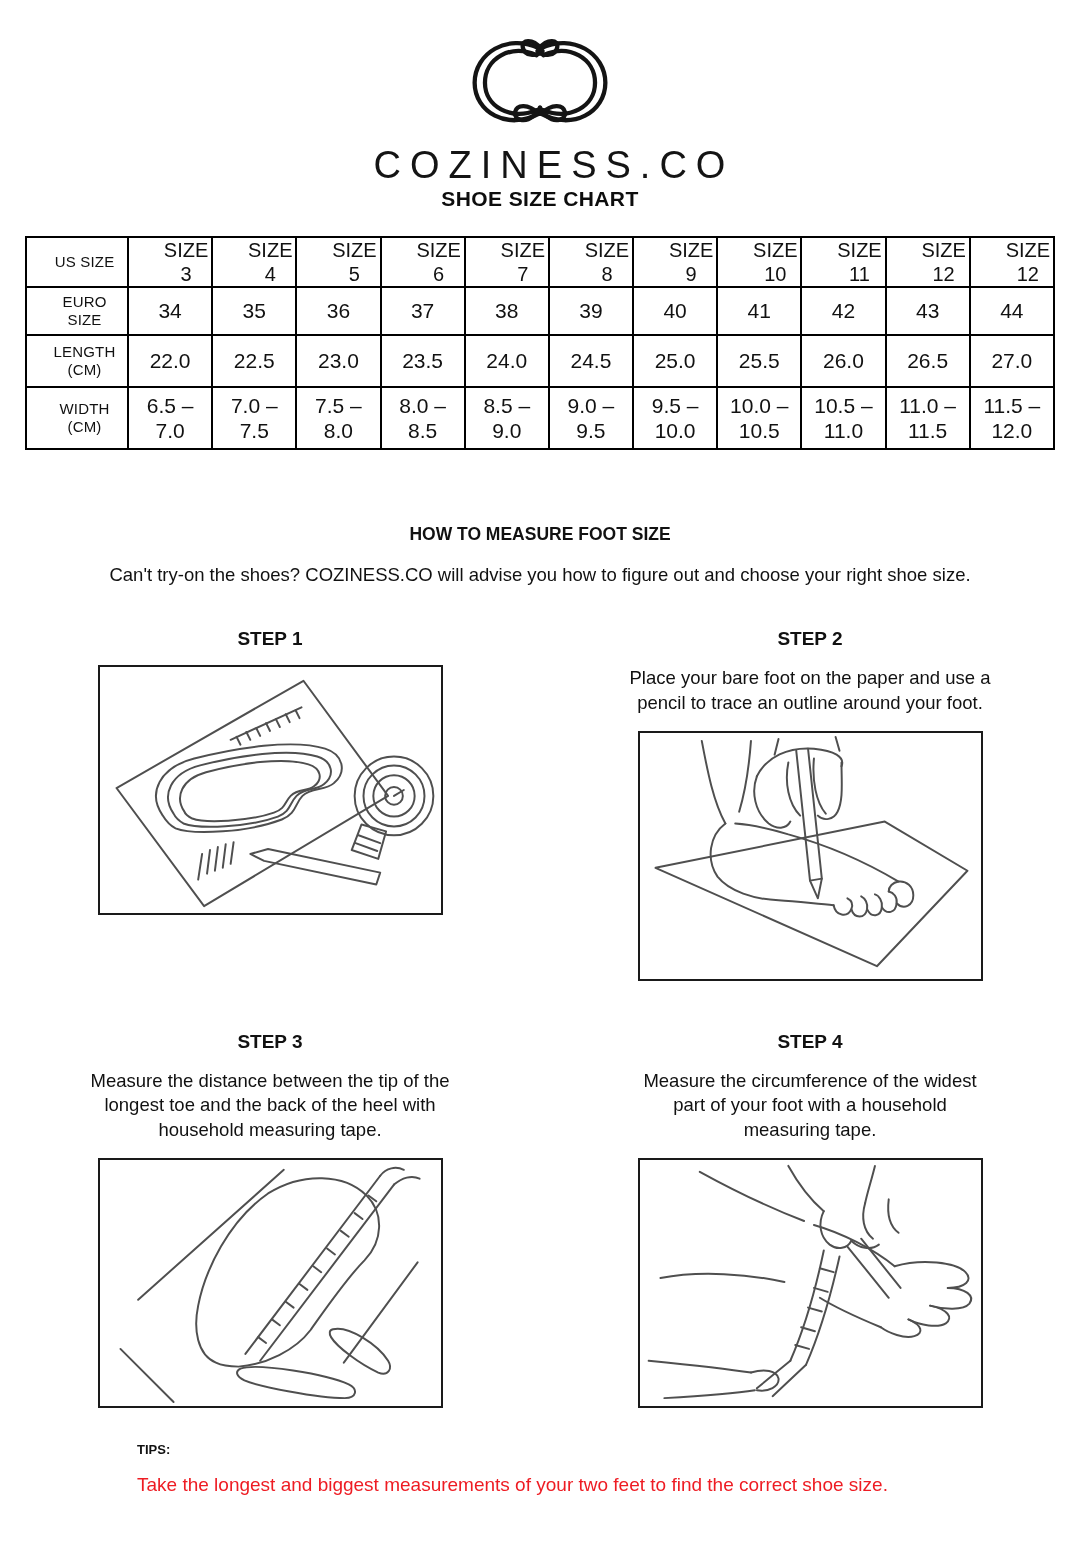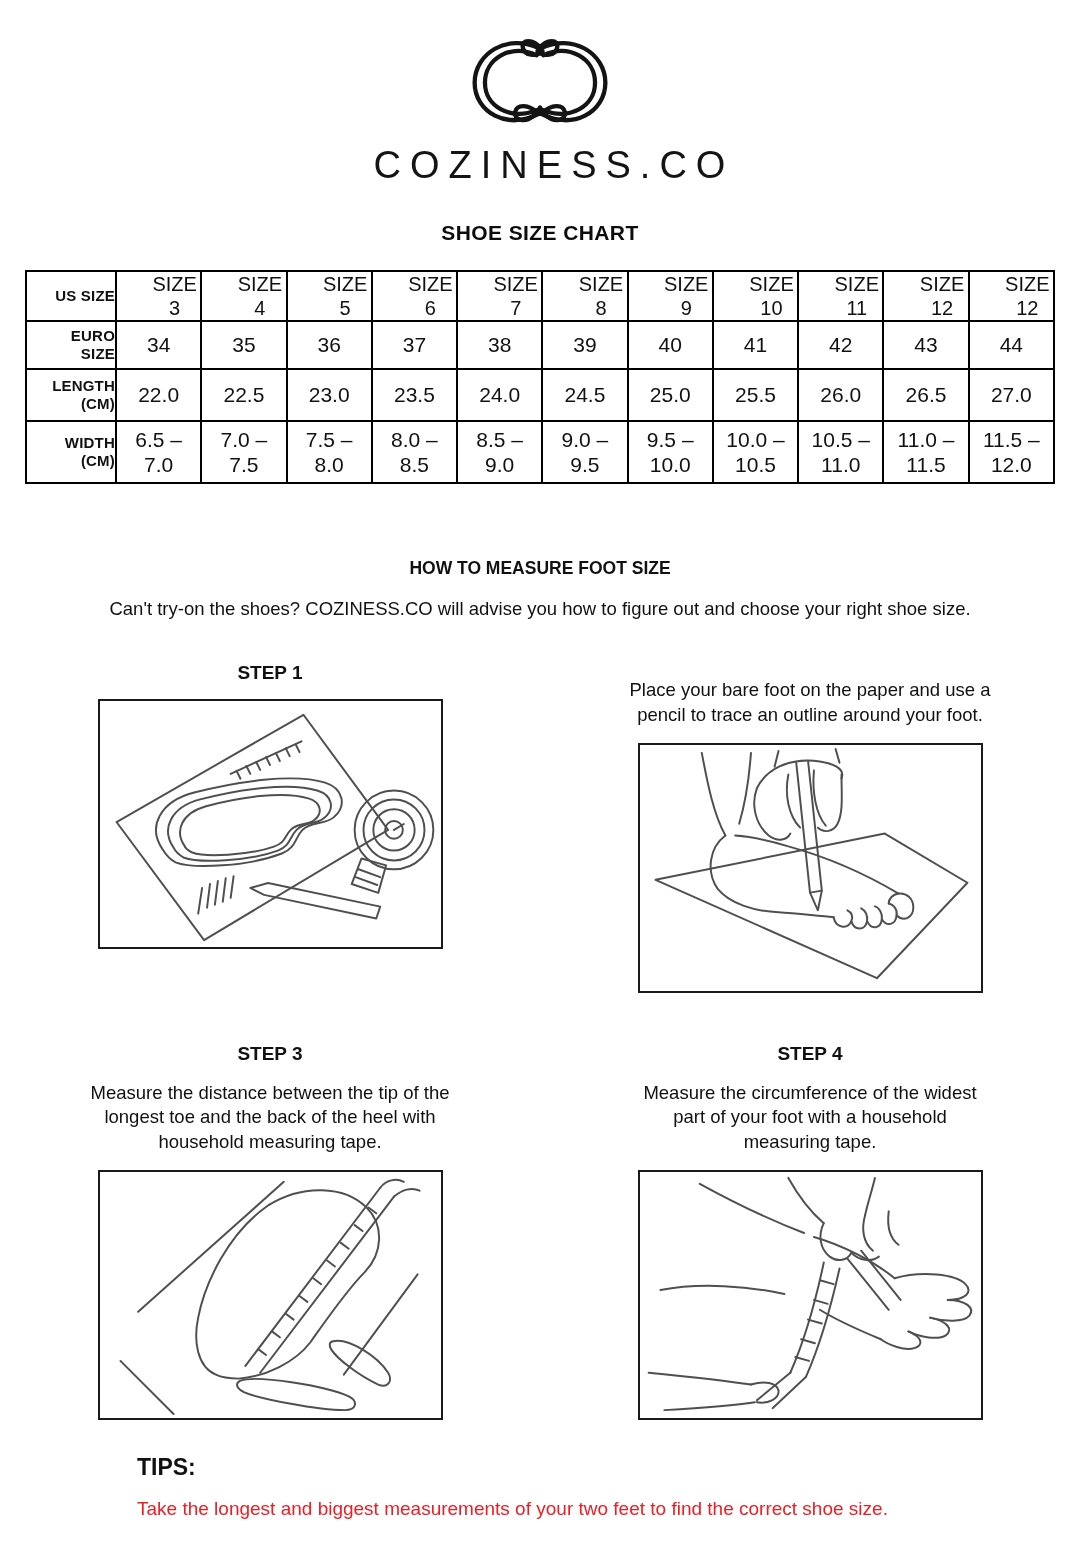--- a/index.html
+++ b/index.html
@@ -11,35 +11,35 @@
   .page { width:1080px; height:1560px; position:relative; }
 
   
   .logo-wrap { padding-top:28px; text-align:center; }
   .logo-svg { width:172px; height:106px; display:inline-block; }
   .brand {
     margin-top:6px; text-align:center; font-size:38px; font-weight:400;
     letter-spacing:9px; text-indent:9px; color:#141414;padding-left:19px;
   }
   .page-title {
-    margin-top:34px; text-align:center; font-size:21px; font-weight:700;
+    text-align:center; font-size:21px; font-weight:700;
     letter-spacing:.4px; color:#0d0d0d;
   }
 
   
   .size-table {
     border-collapse:collapse; table-layout:fixed; width:1030px;
     margin:25px auto 0 auto;
   }
   .size-table th, .size-table td {
     border:2px solid #000; vertical-align:middle; white-space:pre-line;
     overflow:hidden; padding:0;
   }
   .size-table th {
-    text-align:right; padding-left:3px; font-weight:700; font-size:15px;
+    text-align:center; padding-left:15px; font-weight:400; font-size:15px;
     width:85px; line-height:1.2; letter-spacing:.2px;
   }
   .size-table td { text-align:center; font-size:21px; line-height:1.2; }
   .size-table tr:nth-child(1) { height:38px; }
   .size-table tr:nth-child(1) td { font-size:20px;padding-left:32px; }
   .size-table tr:nth-child(2) { height:48px; }
   .size-table tr:nth-child(3) { height:52px; }
   .size-table tr:nth-child(4) { height:62px; }
 
   
@@ -57,21 +57,21 @@
     margin:15px auto 0 auto; width:345px; height:250px;
     border:2px solid #1a1a1a; box-sizing:border-box; background:#fff;
   }
   .illustration { width:100%; height:100%; display:block; }
   .illustration path, .illustration polygon, .illustration circle, .illustration line {
     fill:none; stroke:#4f4f4f; stroke-width:2; stroke-linecap:round; stroke-linejoin:round;
   }
 
   
   .tips { margin:34px 0 0 137px; }
-  .tips-label { font-size:23px; font-weight:700; }
+  .tips-label { font-size:13px; font-weight:700; }
   .tips-text { margin-top:17px; font-size:19px; }
 </style>
 </head>
 <body>
 
 <div class="page">
 
   <div class="logo-wrap">
     <svg class="logo-svg" viewBox="0 0 200 120">
       <g fill="none" stroke="#141414" stroke-width="5" stroke-linecap="round">
@@ -202,20 +202,21 @@
             <circle cx="298" cy="131" r="9"></circle>
           <path d="M298,131 L308,125"></path>
           <polygon points="265,160 255,186 282,195 290,167"></polygon>
           <path d="M262,171 L284,179"></path>
             <path d="M259,179 L281,187"></path>
         </svg>
       </div>
     </div>
 
     <div class="step">
+      <div class="step-label">STEP 2</div>
       <div class="step-desc">Place your bare foot on the paper and use a
 pencil to trace an outline around your foot.</div>
       <div class="figure">
         <svg class="illustration" viewBox="0 0 345 250">
           <polygon points="15,137 248,90 332,140 240,237"></polygon>
           <path d="M62,8 C68,40 74,70 86,92"></path>
           <path d="M112,8 C110,35 106,60 100,80"></path>
           <path d="M86,92 C70,104 66,128 78,146 C90,161 115,169 140,170 C160,171 180,174 196,175"></path>
           <path d="M196,175 C198,186 210,188 214,179 C216,174 214,170 210,168"></path>
           <path d="M214,179 C217,189 228,189 230,179 C231,173 228,168 224,166"></path>

